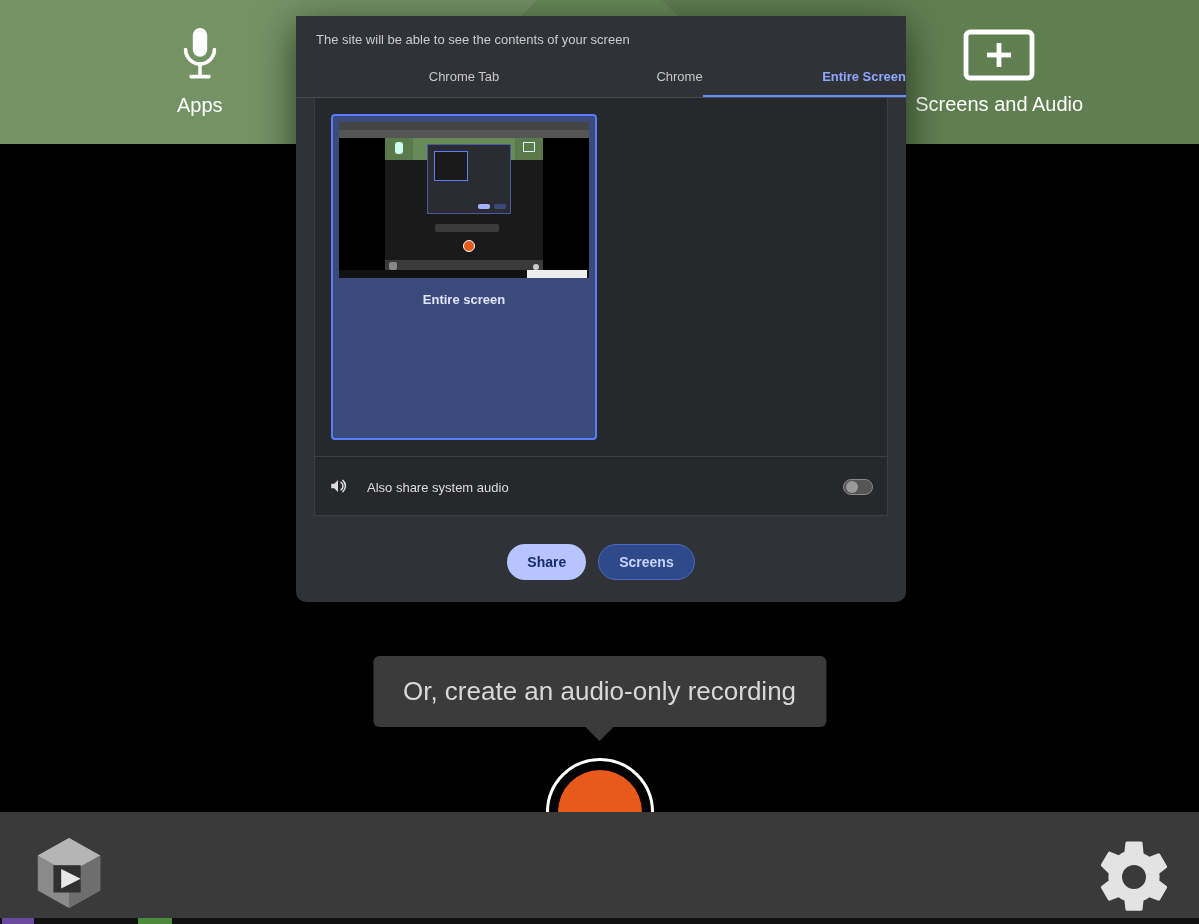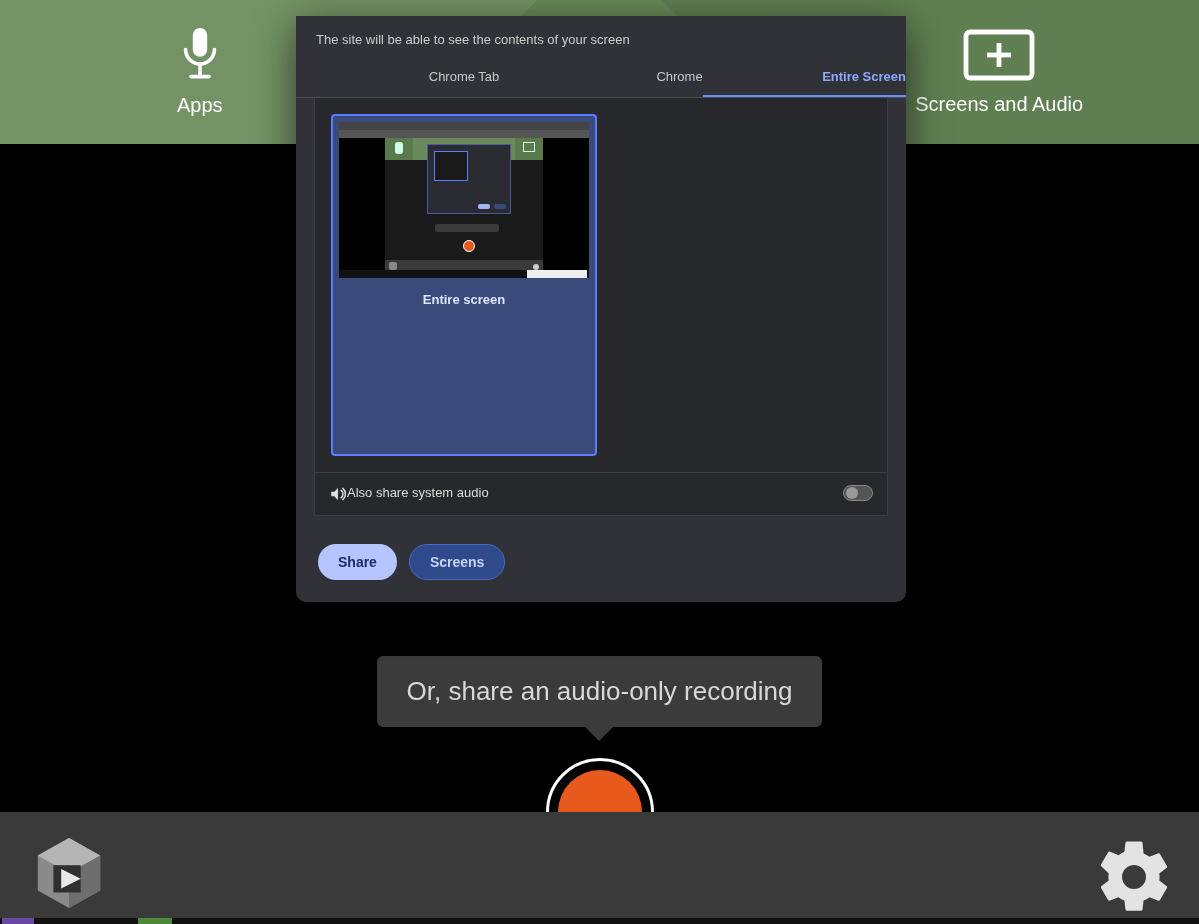--- a/index.html
+++ b/index.html
@@ -211,24 +211,24 @@
   .thumb .caption {
     text-align: center;
     color: #dfe4ff;
     font-size: 13px;
     font-weight: 600;
     padding: 8px 0 10px 0;
   }
   
   .audio-row {
     display: flex;
-    align-items: flex-start;
-    padding: 12px 14px;
+    align-items: flex-end;
+    padding: 20px 14px;
     border-top: 1px solid #3c3e44;
-    gap: 0;
+    gap: 20px;
   }
   .audio-row .spk { width:18px; height:18px; color:#ddd; }
   .audio-row .txt { flex:1; font-size:13px; color:#ddd; }
   .toggle {
     width: 30px; height: 16px;
     background: #555;
     border: 1px solid #888;
     border-radius: 10px;
     position: relative;
     cursor: pointer;
@@ -236,21 +236,21 @@
   .toggle .knob {
     position: absolute;
     left: 2px; top: 1px;
     width: 12px; height: 12px;
     background: #999;
     border-radius: 50%;
   }
   
   .dialog-actions {
     display: flex;
-    justify-content: flex-start;
+    justify-content: center;
     gap: 12px;
     padding: 28px 22px 22px 22px;
   }
   .btn {
     padding: 9px 20px;
     border-radius: 18px;
     font-size: 14px;
     font-weight: 600;
     cursor: pointer;
     border: none;
@@ -279,21 +279,21 @@
       <svg viewBox="0 0 36 26" fill="none" stroke="#fff" stroke-width="2.4">
         <rect x="1.5" y="1.5" width="33" height="23" rx="2"></rect>
         <line x1="18" y1="7" x2="18" y2="19"></line>
         <line x1="12" y1="13" x2="24" y2="13"></line>
       </svg>
     </span>
     <span class="label">Screens and Audio</span>
   </div>
 </div>
 
-<div class="tooltip">Or, share an audio-only recording</div>
+<div class="tooltip">Or, create an audio-only recording</div>
 
 <div class="record-btn">
   <div class="inner"></div>
 </div>
 
 <div class="bottombar">
   <span class="logo">
     <svg viewBox="0 0 40 40">
       <polygon points="20,2 36,11 36,29 20,38 4,29 4,11" fill="#8a8a8a"></polygon>
       <polygon points="20,2 36,11 20,20 4,11" fill="#b5b5b5"></polygon>

